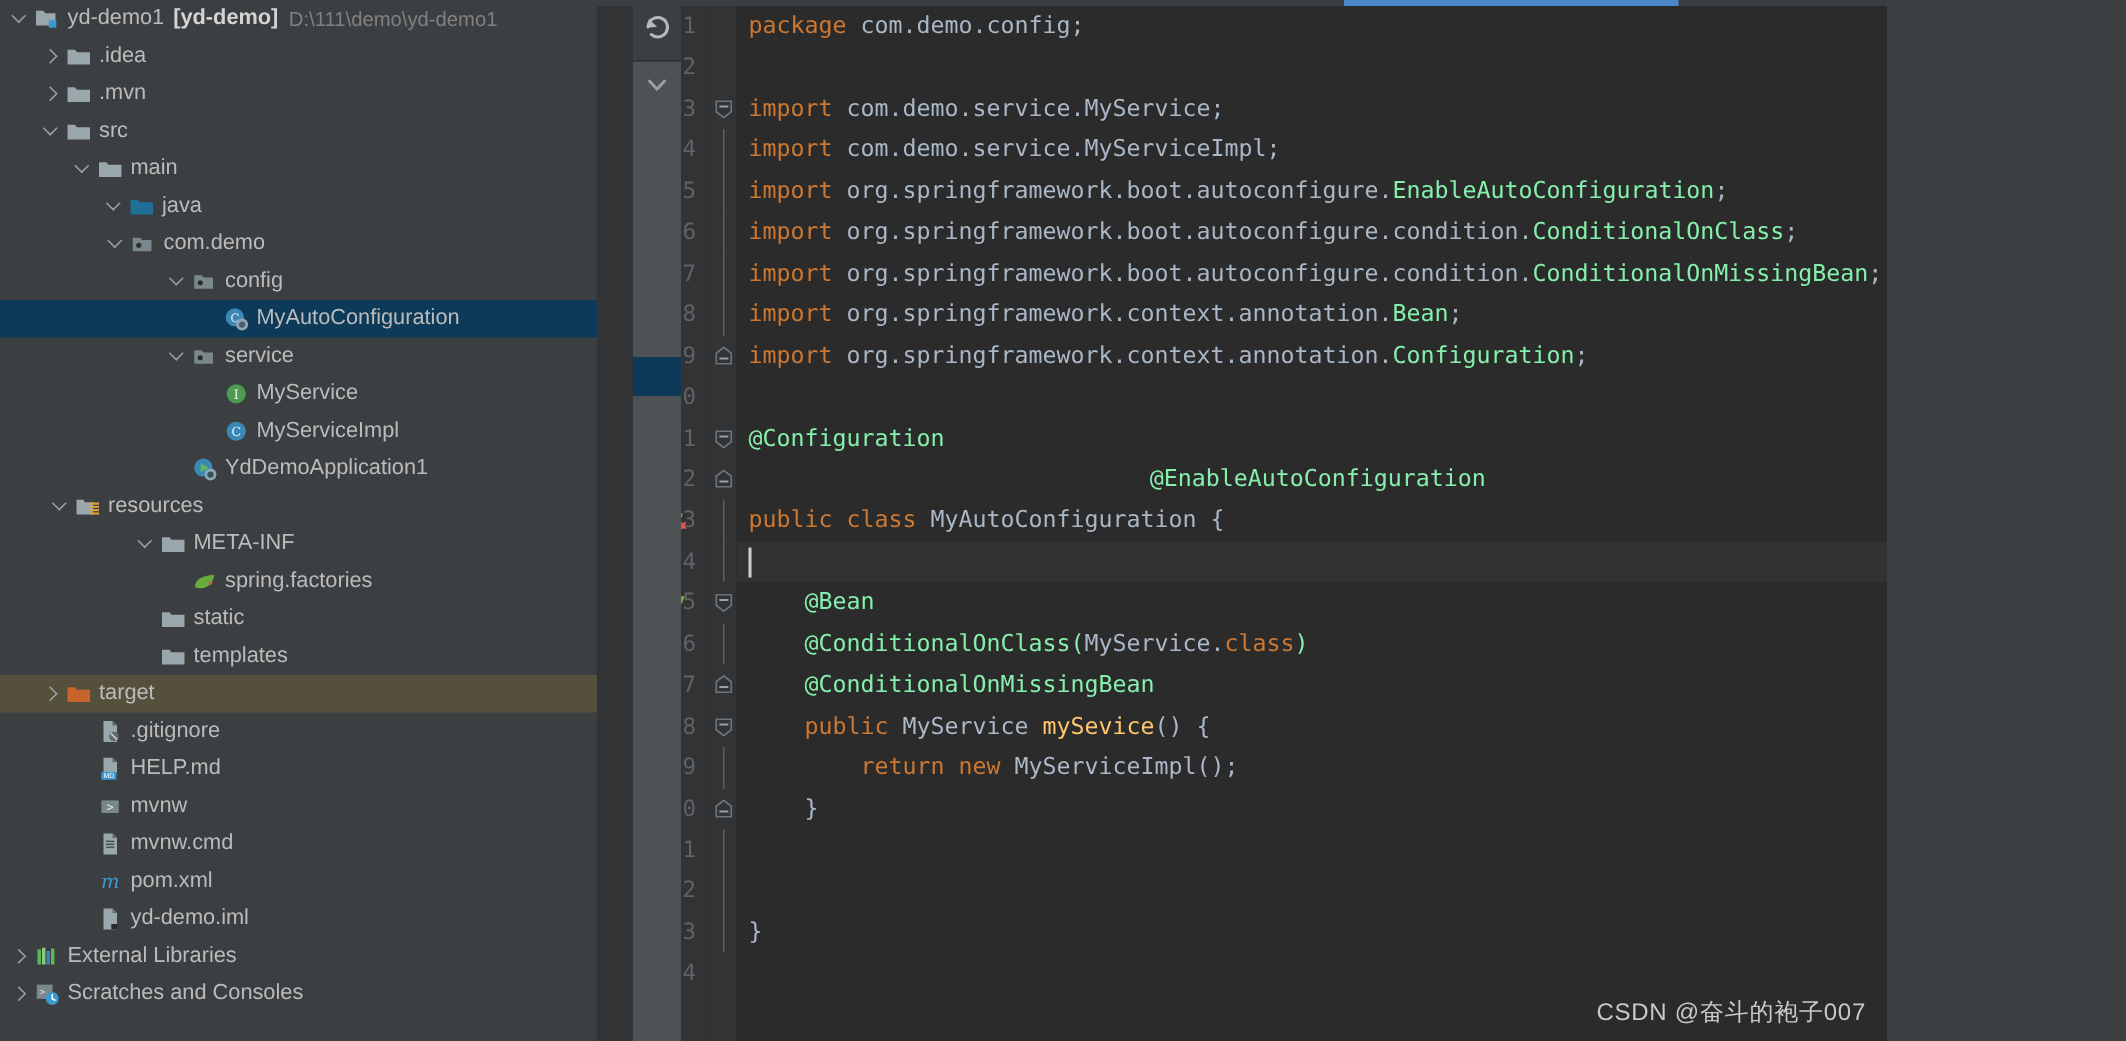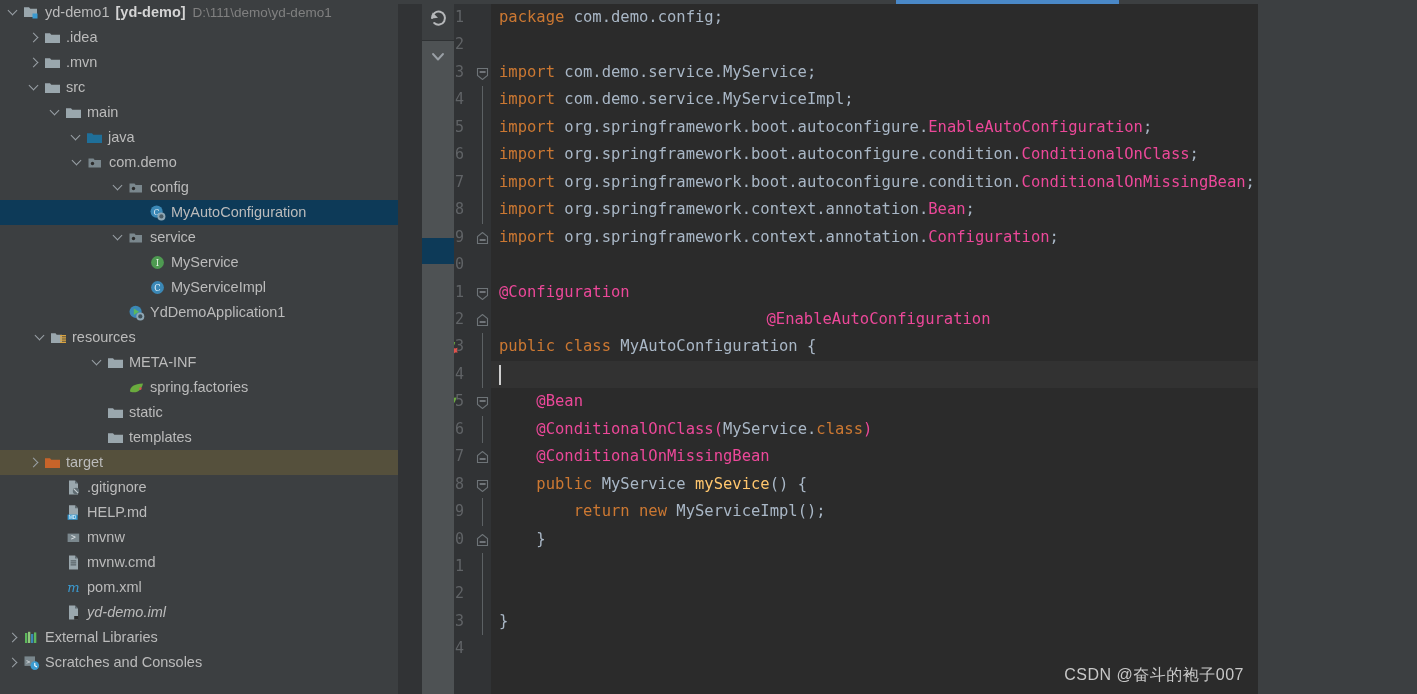--- a/index.html
+++ b/index.html
@@ -128,21 +128,21 @@
     font-family: "DejaVu Sans Mono", monospace;
     font-size: 15.5px;
     color: #a9b7c6;
     white-space: pre;
     padding-left: 8px;
     position: relative;
   }
   .code-ln.current { background: #323232; }
 
   .kw   { color: #cc7832; }
-  .anno { color: #ec4899; }
+  .anno { color: #86efac; }
   .ident{ color: #a9b7c6; }
   .meth { color: #ffc66d; }
 
   
   .fold {
     position: absolute;
     left: 3px;
     width: 13px; height: 13px;
   }
   .vline {
@@ -458,21 +458,21 @@
       </div>
       <div class="tree-row" style="padding-left: 48px;">
         <span class="arrow "></span>
         <span class="ic">
           <svg viewBox="0 0 17 17">
             <text x="8.5" y="13" font-size="13" font-style="italic" font-family="DejaVu Serif, serif" fill="#3b9bd1" text-anchor="middle">m</text>
           </svg>
         </span>
         <span class="lbl">pom.xml</span>
       </div>
-      <div class="tree-row" style="padding-left: 48px; font-style: italic;">
+      <div class="tree-row" style="padding-left: 48px;">
         <span class="arrow "></span>
         <span class="ic">
           <svg viewBox="0 0 17 17">
             <path d="M4 1.6h6l3 3v11H4z" fill="#9aa7ad"></path>
             <path d="M10 1.6l3 3h-3z" fill="#5f6b71"></path>
             <rect x="9.2" y="12" width="4" height="3.6" fill="#2b2b2b"></rect>
           </svg>
         </span>
         <span class="lbl">yd-demo.iml</span>
       </div>

